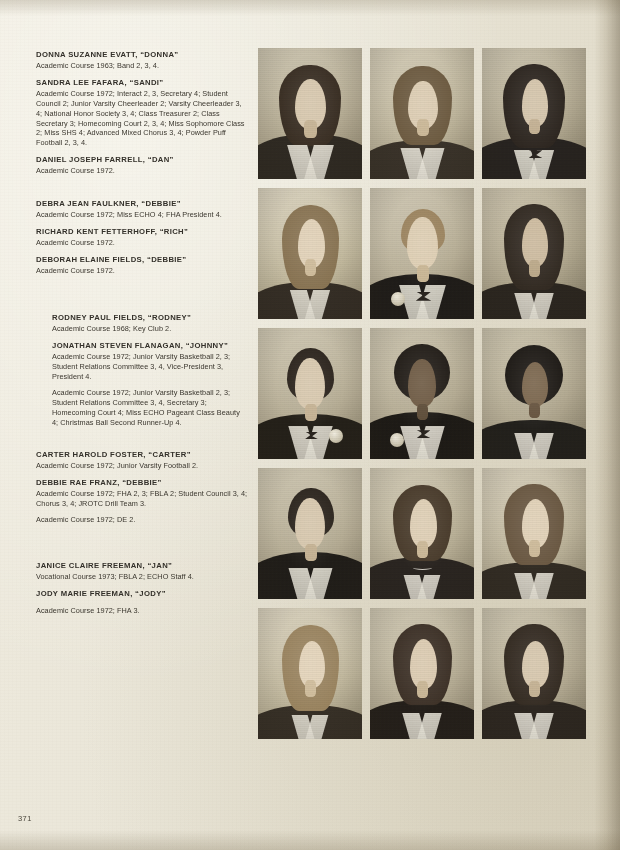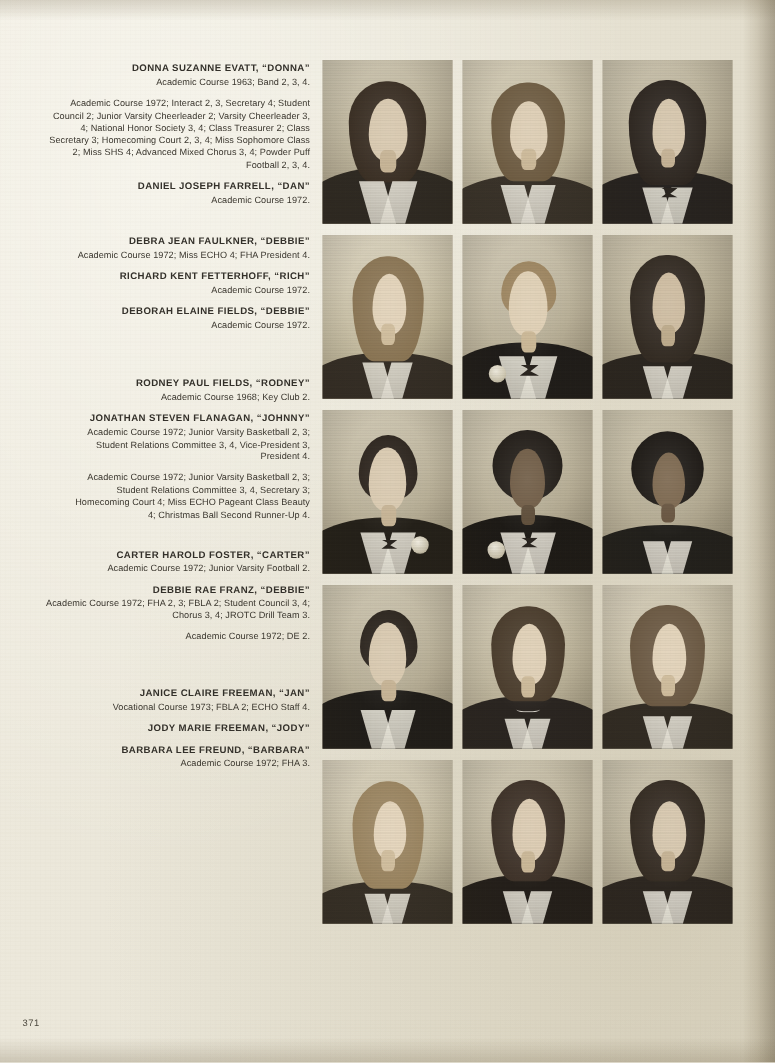--- a/index.html
+++ b/index.html
@@ -60,21 +60,20 @@
 
   
   .text-col {
     position: absolute;
     left: 36px;
     top: 50px;
     width: 212px;
   }
   .entry-group {
     margin-bottom: 0;
-    text-align: right;
   }
   .entry {
     margin-bottom: 7px;
   }
   .entry-name {
     font-size: 7.7px;
     letter-spacing: .35px;
     color: #33302a;
     font-weight: 600;
     line-height: 1.32;
@@ -220,20 +219,21 @@
 <div class="content">
 
   <div class="text-col">
 
     <div class="entry-group" style="margin-bottom:23px;">
       <div class="entry">
         <div class="entry-name">DONNA SUZANNE EVATT, “DONNA”</div>
         <div class="entry-body">Academic Course 1963; Band 2, 3, 4.</div>
       </div>
       <div class="entry">
+        <div class="entry-name">SANDRA LEE FAFARA, “SANDI”</div>
         <div class="entry-body">Academic Course 1972; Interact 2, 3, Secretary 4; Student Council 2; Junior Varsity Cheerleader 2; Varsity Cheerleader 3, 4; National Honor Society 3, 4; Class Treasurer 2; Class Secretary 3; Homecoming Court 2, 3, 4; Miss Sophomore Class 2; Miss SHS 4; Advanced Mixed Chorus 3, 4; Powder Puff Football 2, 3, 4.</div>
       </div>
       <div class="entry">
         <div class="entry-name">DANIEL JOSEPH FARRELL, “DAN”</div>
         <div class="entry-body">Academic Course 1972.</div>
       </div>
     </div>
 
     <div class="entry-group" style="margin-bottom:37px;">
       <div class="entry">
@@ -280,21 +280,20 @@
 
     <div class="entry-group">
       <div class="entry">
         <div class="entry-name">JANICE CLAIRE FREEMAN, “JAN”</div>
         <div class="entry-body">Vocational Course 1973; FBLA 2; ECHO Staff 4.</div>
       </div>
       <div class="entry">
         <div class="entry-name">JODY MARIE FREEMAN, “JODY”</div>
       </div>
       <div class="entry">
-        <div class="entry-name">BARBARA LEE FREUND, “BARBARA”</div>
         <div class="entry-body">Academic Course 1972; FHA 3.</div>
       </div>
     </div>
 
   </div>
 
   <div class="photo-grid">
 
     <div class="photo">
       <div class="bg" style="background:linear-gradient(160deg,#cfc8b4 0%,#b7ae96 55%,#9a9078 100%)"></div>

